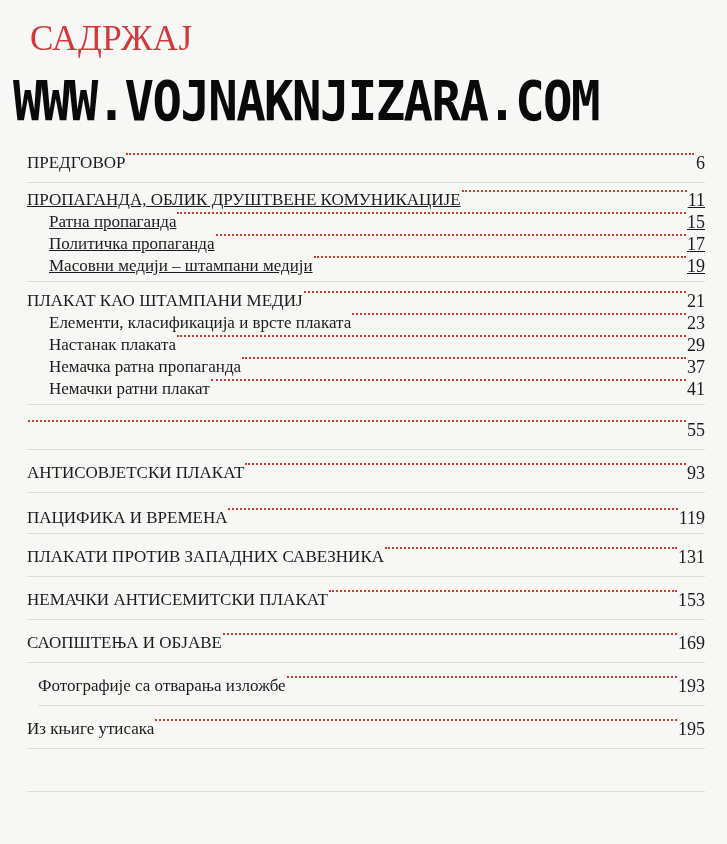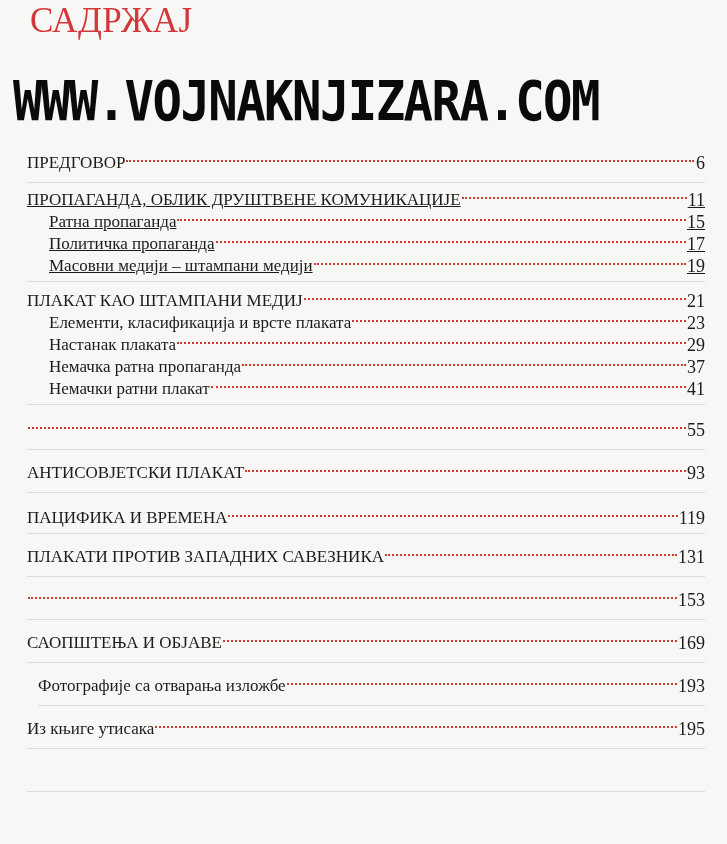--- a/index.html
+++ b/index.html
@@ -11,21 +11,21 @@
     height: 844px;
     background: #f7f7f5;
     position: relative;
     overflow: hidden;
     font-family: "Liberation Serif", "DejaVu Serif", serif;
     color: #1b1b1b;
   }
   .page-title {
     position: absolute;
     left: 30px;
-    top: 1px;
+    top: 19px;
     font-size: 35px;
     color: #d2383a;
     letter-spacing: 0.5px;
     font-weight: normal;
     margin: 0;
     line-height: 40px;
   }
   .watermark {
     position: absolute;
     left: 13px;
@@ -46,21 +46,21 @@
     left: 27px;
     top: 148px;
     width: 678px;
   }
   .group {
     border-bottom: 1px solid #dcdcd8;
     padding: 0 0 4px 0;
   }
   .entry {
     display: flex;
-    align-items: center;
+    align-items: flex-start;
     font-size: 17px;
     line-height: 22px;
     white-space: nowrap;
   }
   .entry.major {
     text-transform: none;
   }
   .entry.sub {
     padding-left: 22px;
   }
@@ -192,20 +192,21 @@
   <div class="group g-zapad">
     <div class="entry major">
       <span class="label">ПЛАКАТИ ПРОТИВ ЗАПАДНИХ САВЕЗНИКА</span>
       <span class="leader"></span>
       <span class="page">131</span>
     </div>
   </div>
 
   <div class="group g-semit">
     <div class="entry major">
+      <span class="label">НЕМАЧКИ АНТИСЕМИТСКИ ПЛАКАТ</span>
       <span class="leader"></span>
       <span class="page">153</span>
     </div>
   </div>
 
   <div class="group g-saop">
     <div class="entry major">
       <span class="label">САОПШТЕЊА И ОБЈАВЕ</span>
       <span class="leader"></span>
       <span class="page">169</span>

